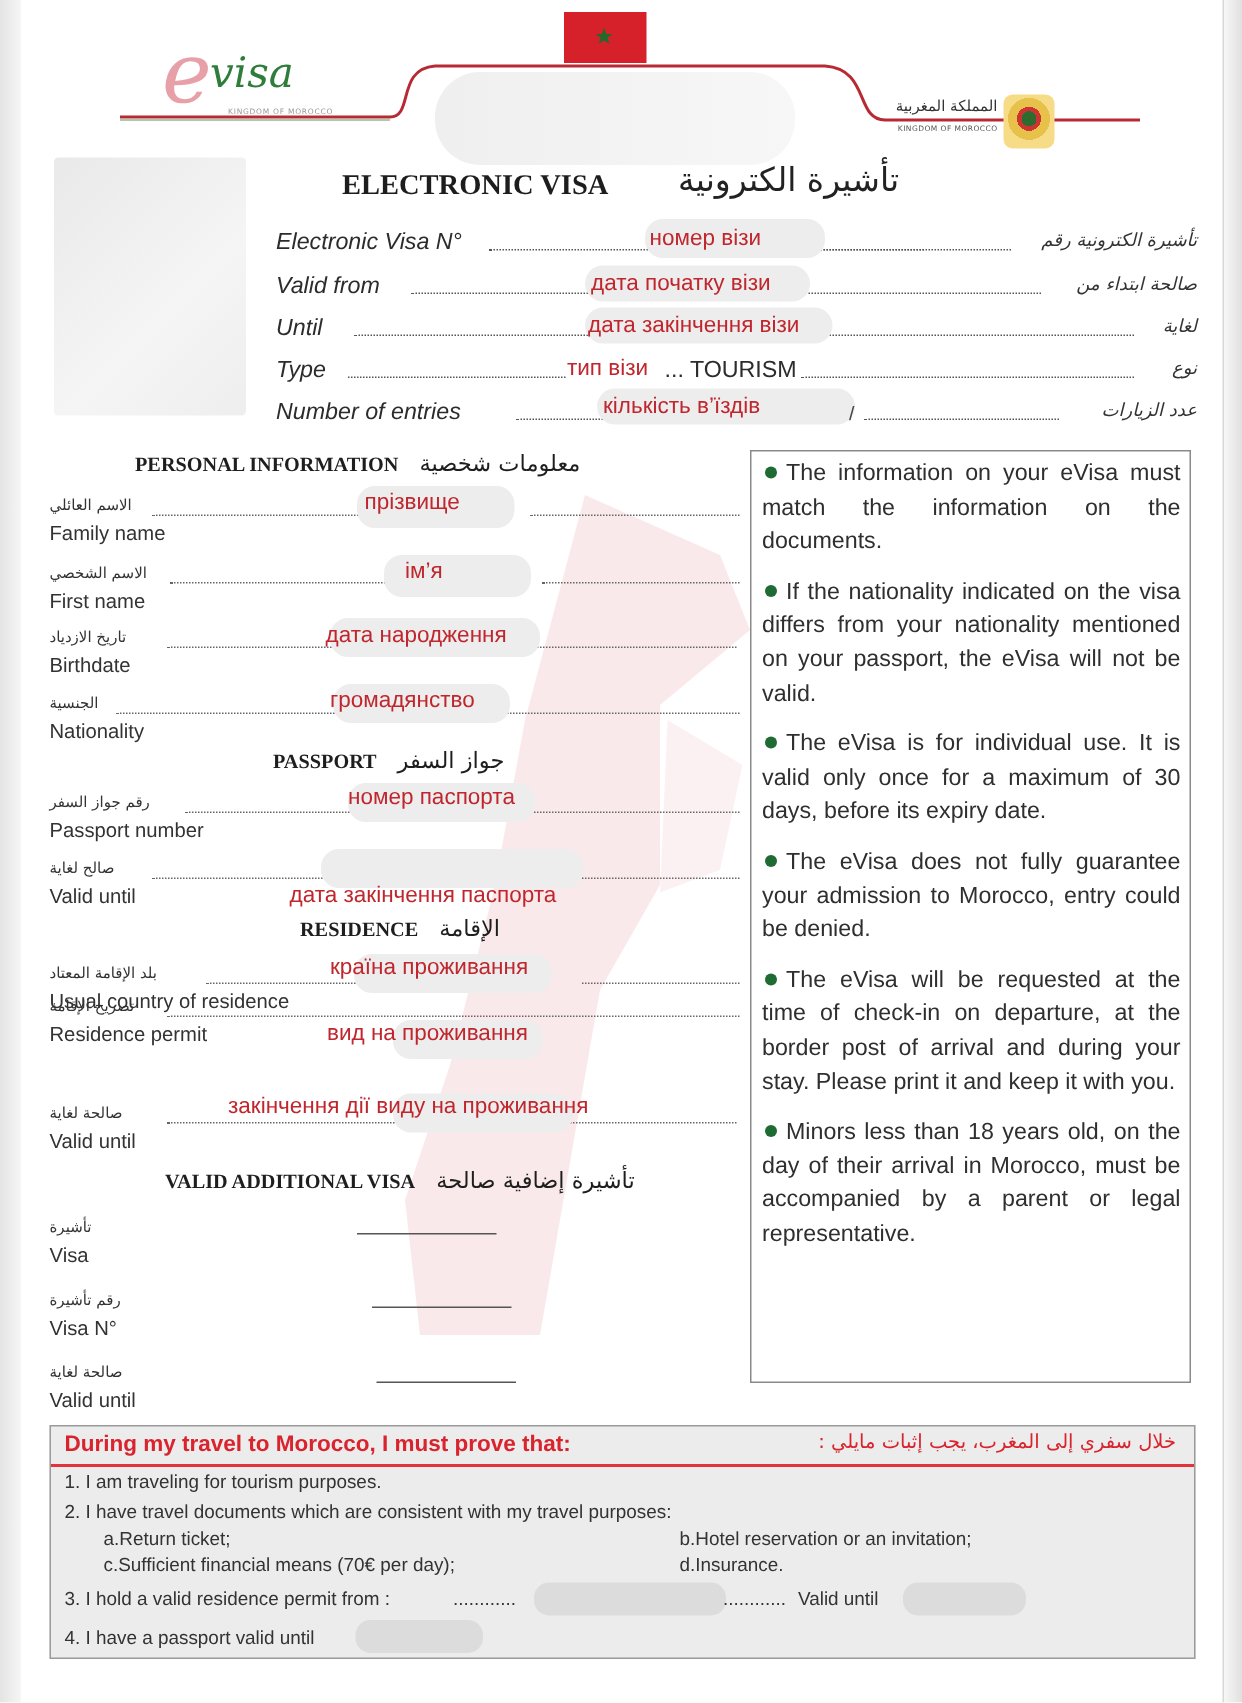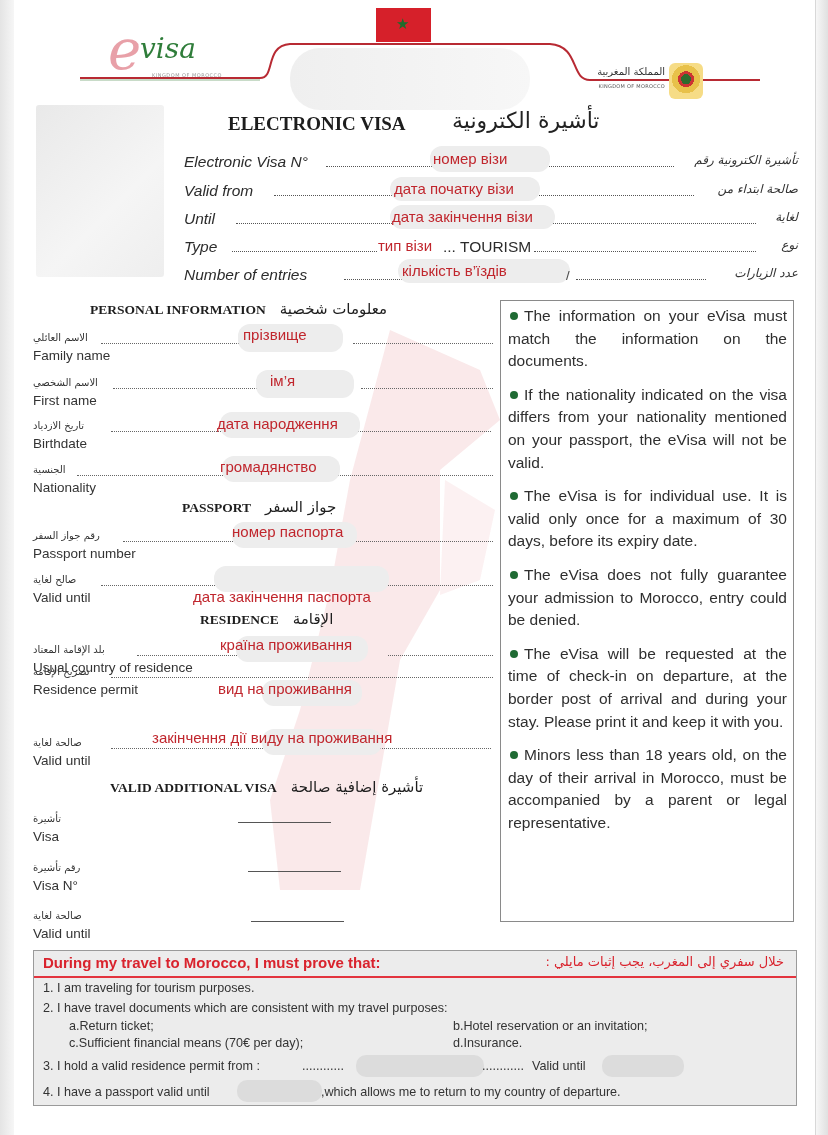--- a/index.html
+++ b/index.html
@@ -270,14 +270,13 @@
   <span class="pl" style="left:35px;top:85px">c.Sufficient financial means (70€ per day);</span>
   <span class="pl" style="left:419px;top:85px">d.Insurance.</span>
   <span class="pl" style="left:9px;top:108px">3. I hold a valid residence permit from :</span>
   <span class="pl" style="left:268px;top:108px">............</span>
   <div class="pblur" style="left:322px;top:104px;width:128px"></div>
   <span class="pl" style="left:448px;top:108px">............</span>
   <span class="pl" style="left:498px;top:108px">Valid until</span>
   <div class="pblur" style="left:568px;top:104px;width:82px"></div>
   <span class="pl" style="left:9px;top:134px">4. I have a passport valid until</span>
   <div class="pblur" style="left:203px;top:129px;width:85px"></div>
-  <span class="pl" style="left:287px;top:134px">,which allows me to return to my country of departure.</span>
 </div>
 
 </body></html>

